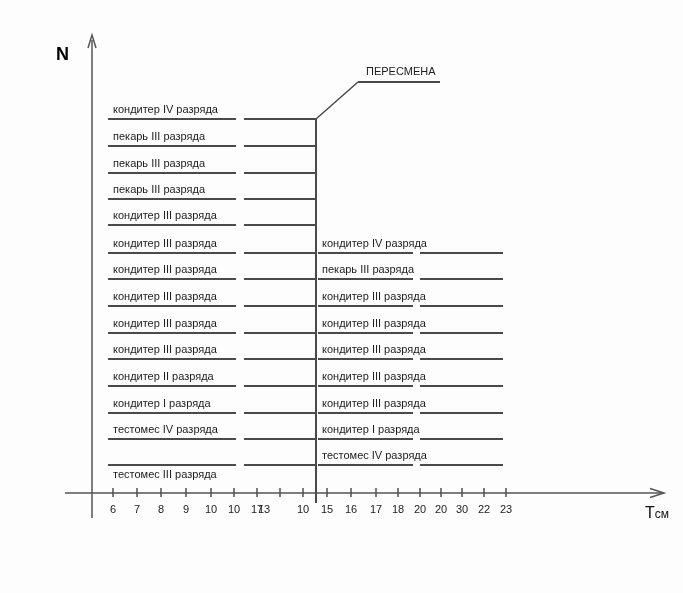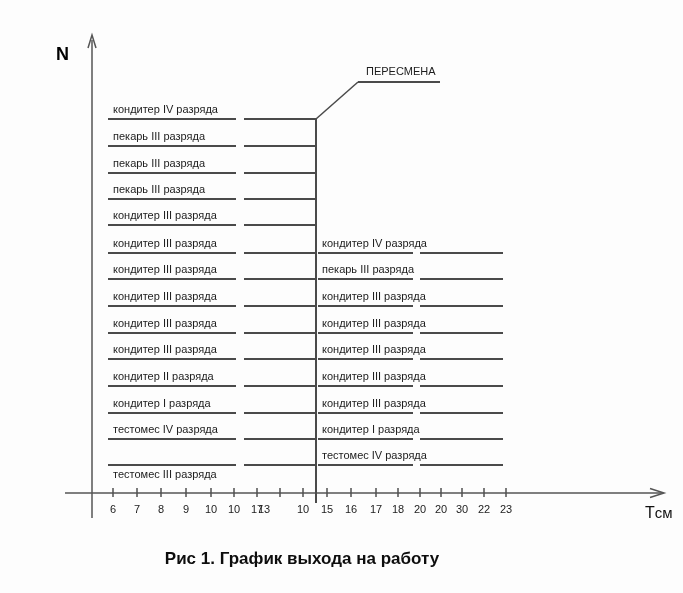--- a/index.html
+++ b/index.html
@@ -21,21 +21,21 @@
   .labl { left:113px; }
   .labr { left:322px; }
   .n-label {
     position:absolute; left:56px; top:44px;
     font-size:18px; font-weight:bold; color:#000;
   }
   .x-label {
     position:absolute; left:645px; top:504px;
     font-size:16px; color:#111;
   }
-  .x-label .sub { font-size:15px; }
+  .x-label .sub { font-size:12px; }
   .xt {
     position:absolute; top:503px; transform:translateX(-50%);
     font-size:11px; color:#1c1c1c;
   }
   .peresmena {
     position:absolute; left:366px; top:65px;
     font-size:11px; color:#1c1c1c; white-space:nowrap;
   }
   .caption {
     position:absolute; left:0; top:549px; width:604px;
@@ -191,15 +191,14 @@
   <div class="seg s2r" style="top:412px"></div>
 
   <span class="lab labr" style="top:423px">кондитер I разряда</span>
   <div class="seg s1r" style="top:438px"></div>
   <div class="seg s2r" style="top:438px"></div>
 
   <span class="lab labr" style="top:449px">тестомес IV разряда</span>
   <div class="seg s1r" style="top:464px"></div>
   <div class="seg s2r" style="top:464px"></div>
 
-  <div class="caption">Рис 1. График выхода на работу</div>
 
 </div>
 
 </body></html>

